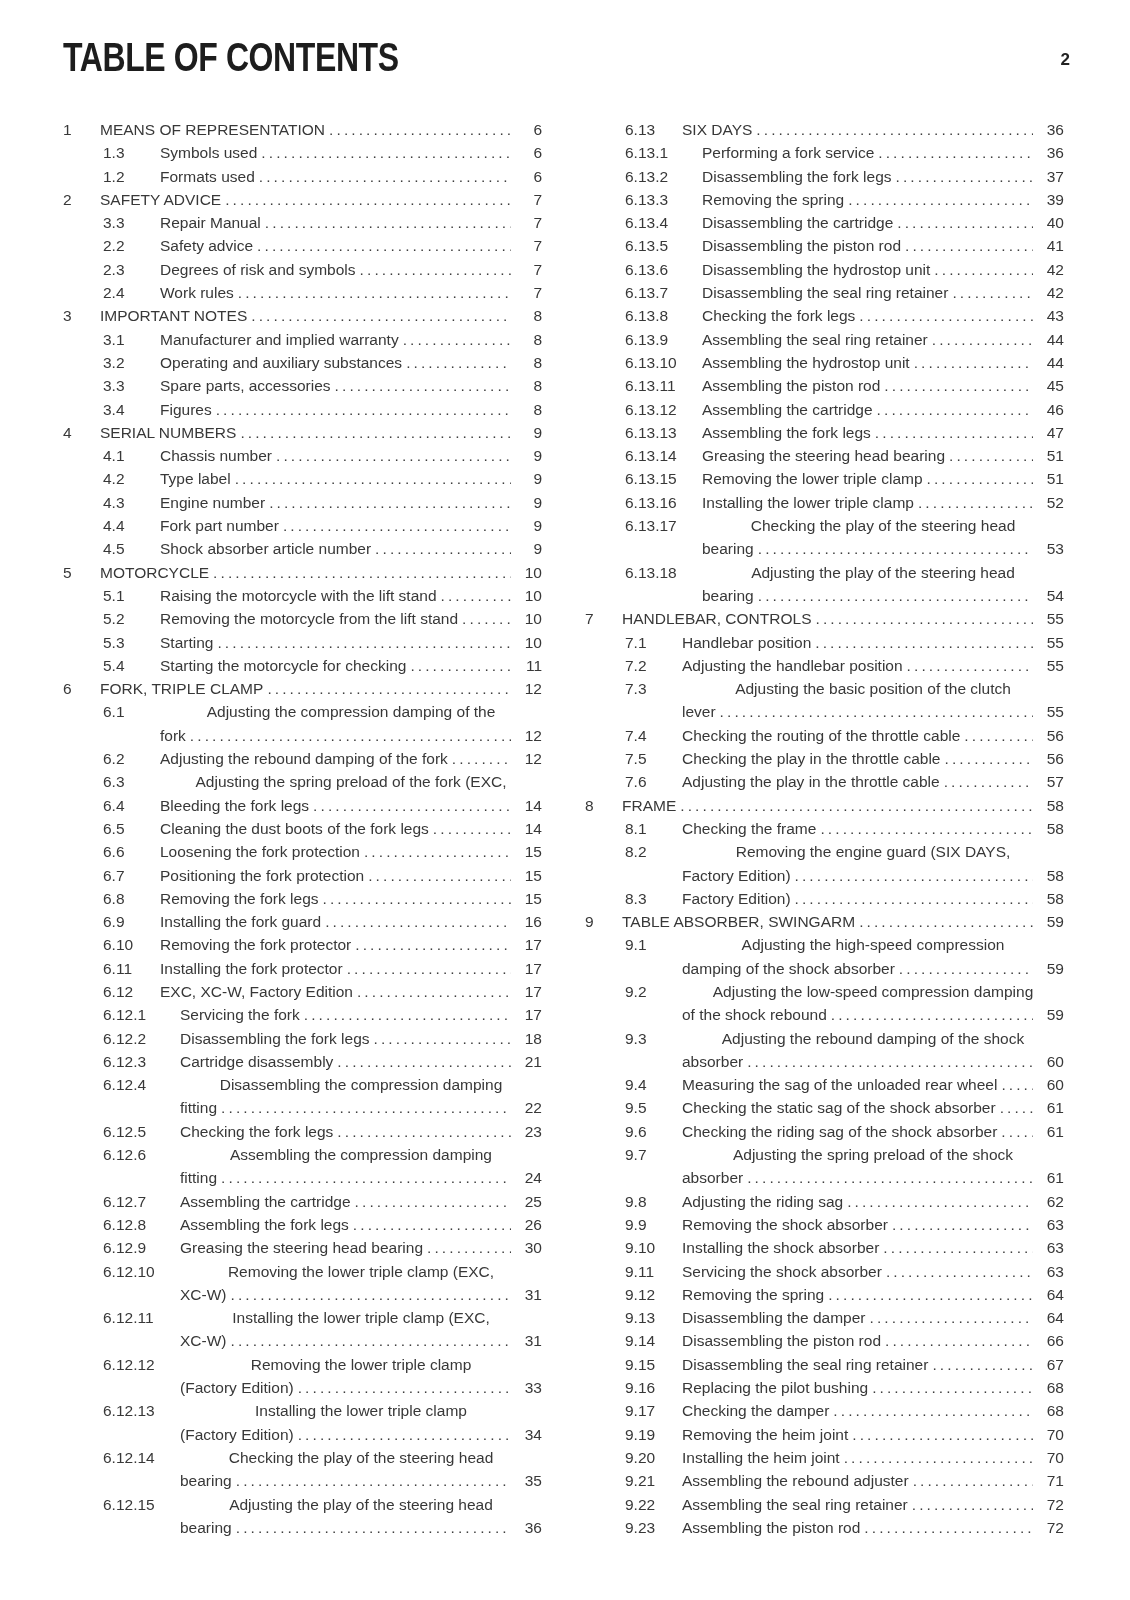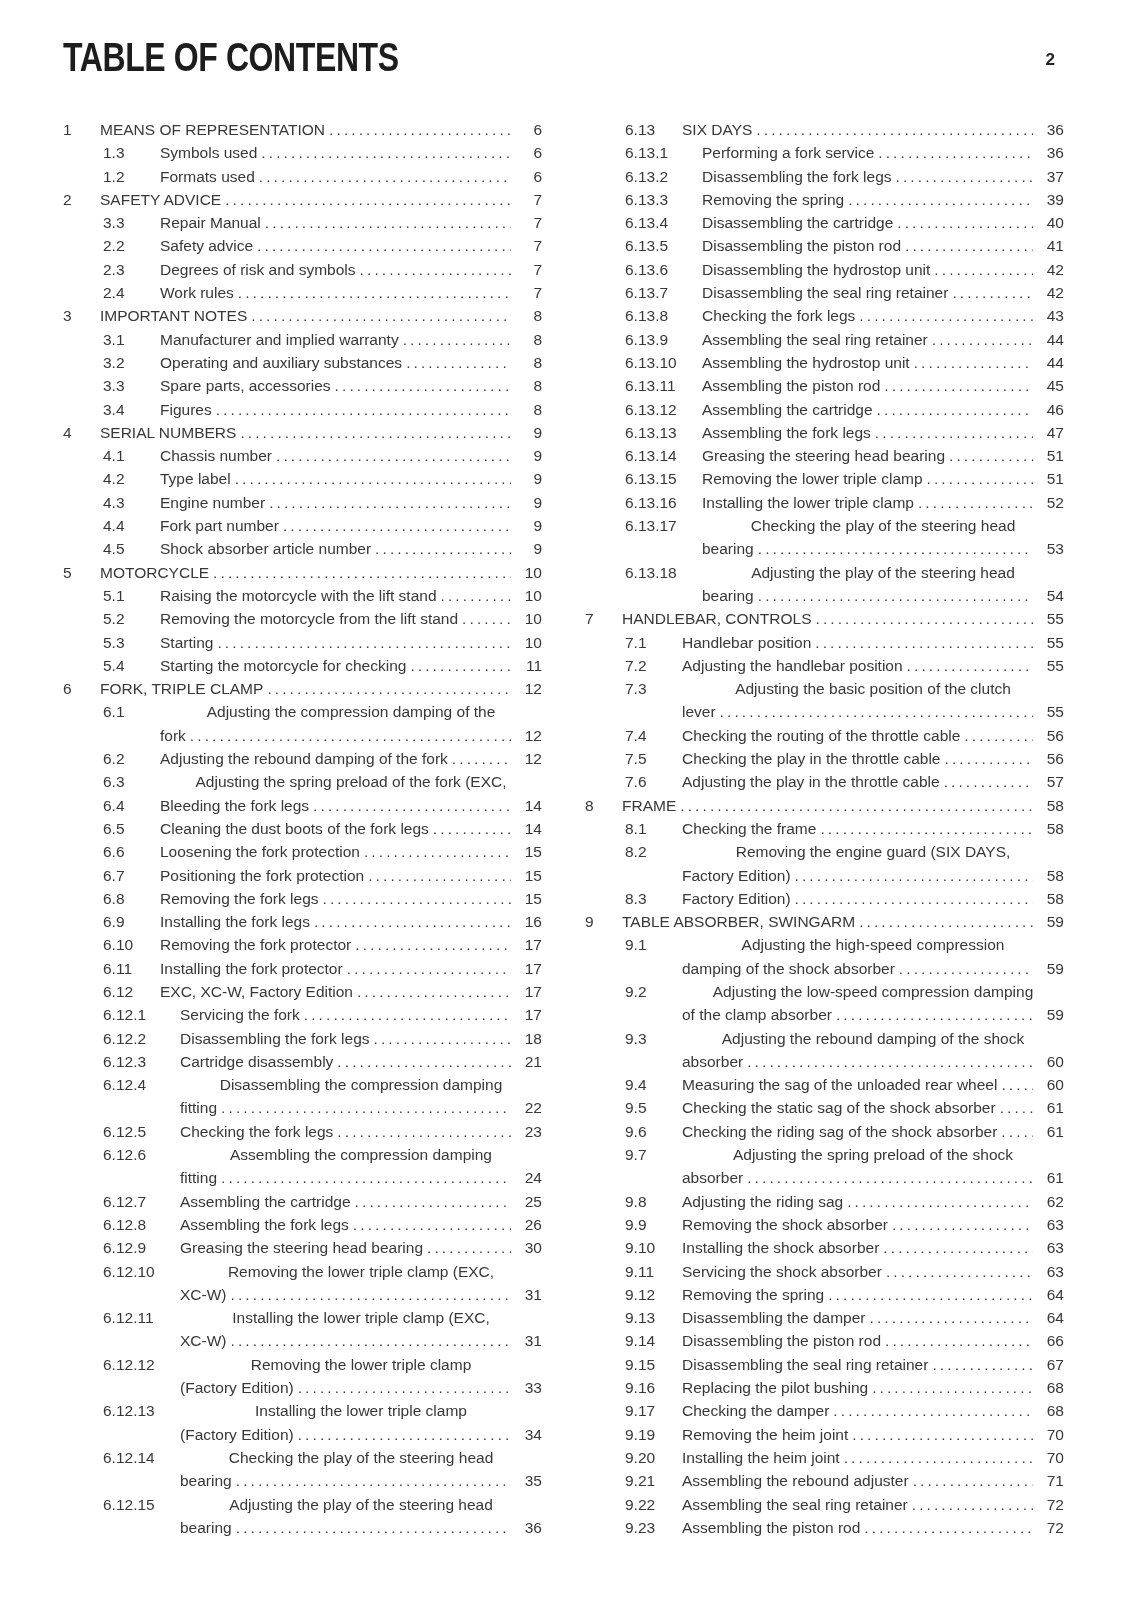--- a/index.html
+++ b/index.html
@@ -3,21 +3,21 @@
 <meta charset="utf-8">
 <style>
   html, body { margin: 0; padding: 0; }
   body {
     width: 1130px; height: 1600px;
     background: #ffffff;
     font-family: "Liberation Sans", "DejaVu Sans", sans-serif;
     color: #383838;
     overflow: hidden;
   }
-  .page { padding: 38px 65px 0 63px; box-sizing: border-box; width: 1130px; }
+  .page { padding: 38px 50px 0 63px; box-sizing: border-box; width: 1130px; }
   .header {
     display: flex; justify-content: space-between; align-items: flex-start;
     margin-bottom: 42px;
   }
   .doc-title {
     margin: 0;
     font-size: 40px; font-weight: 700; color: #1d1d1d;
     letter-spacing: -0.5px;
     transform: scaleX(0.80); transform-origin: left center;
     white-space: nowrap;
@@ -419,21 +419,21 @@
         <span class="dots"></span>
         <span class="pg">15</span>
       </span>
     </span>
   </div>
 
   <div class="entry lvl2">
     <span class="enum">6.9</span>
     <span class="econtent">
       <span class="elast">
-        <span class="etext">Installing the fork legs</span>
+        <span class="etext">Installing the fork guard</span>
         <span class="dots"></span>
         <span class="pg">16</span>
       </span>
     </span>
   </div>
 
   <div class="entry lvl2">
     <span class="enum">6.10</span>
     <span class="econtent">
       <span class="elast">
@@ -995,21 +995,21 @@
         <span class="pg">59</span>
       </span>
     </span>
   </div>
 
   <div class="entry lvl2">
     <span class="enum">9.2</span>
     <span class="econtent">
       <span class="eline">Adjusting the low-speed compression damping</span>
             <span class="elast">
-        <span class="etext">of the clamp absorber</span>
+        <span class="etext">of the shock rebound</span>
         <span class="dots"></span>
         <span class="pg">59</span>
       </span>
     </span>
   </div>
 
   <div class="entry lvl2">
     <span class="enum">9.3</span>
     <span class="econtent">
       <span class="eline">Adjusting the rebound damping of the shock</span>

